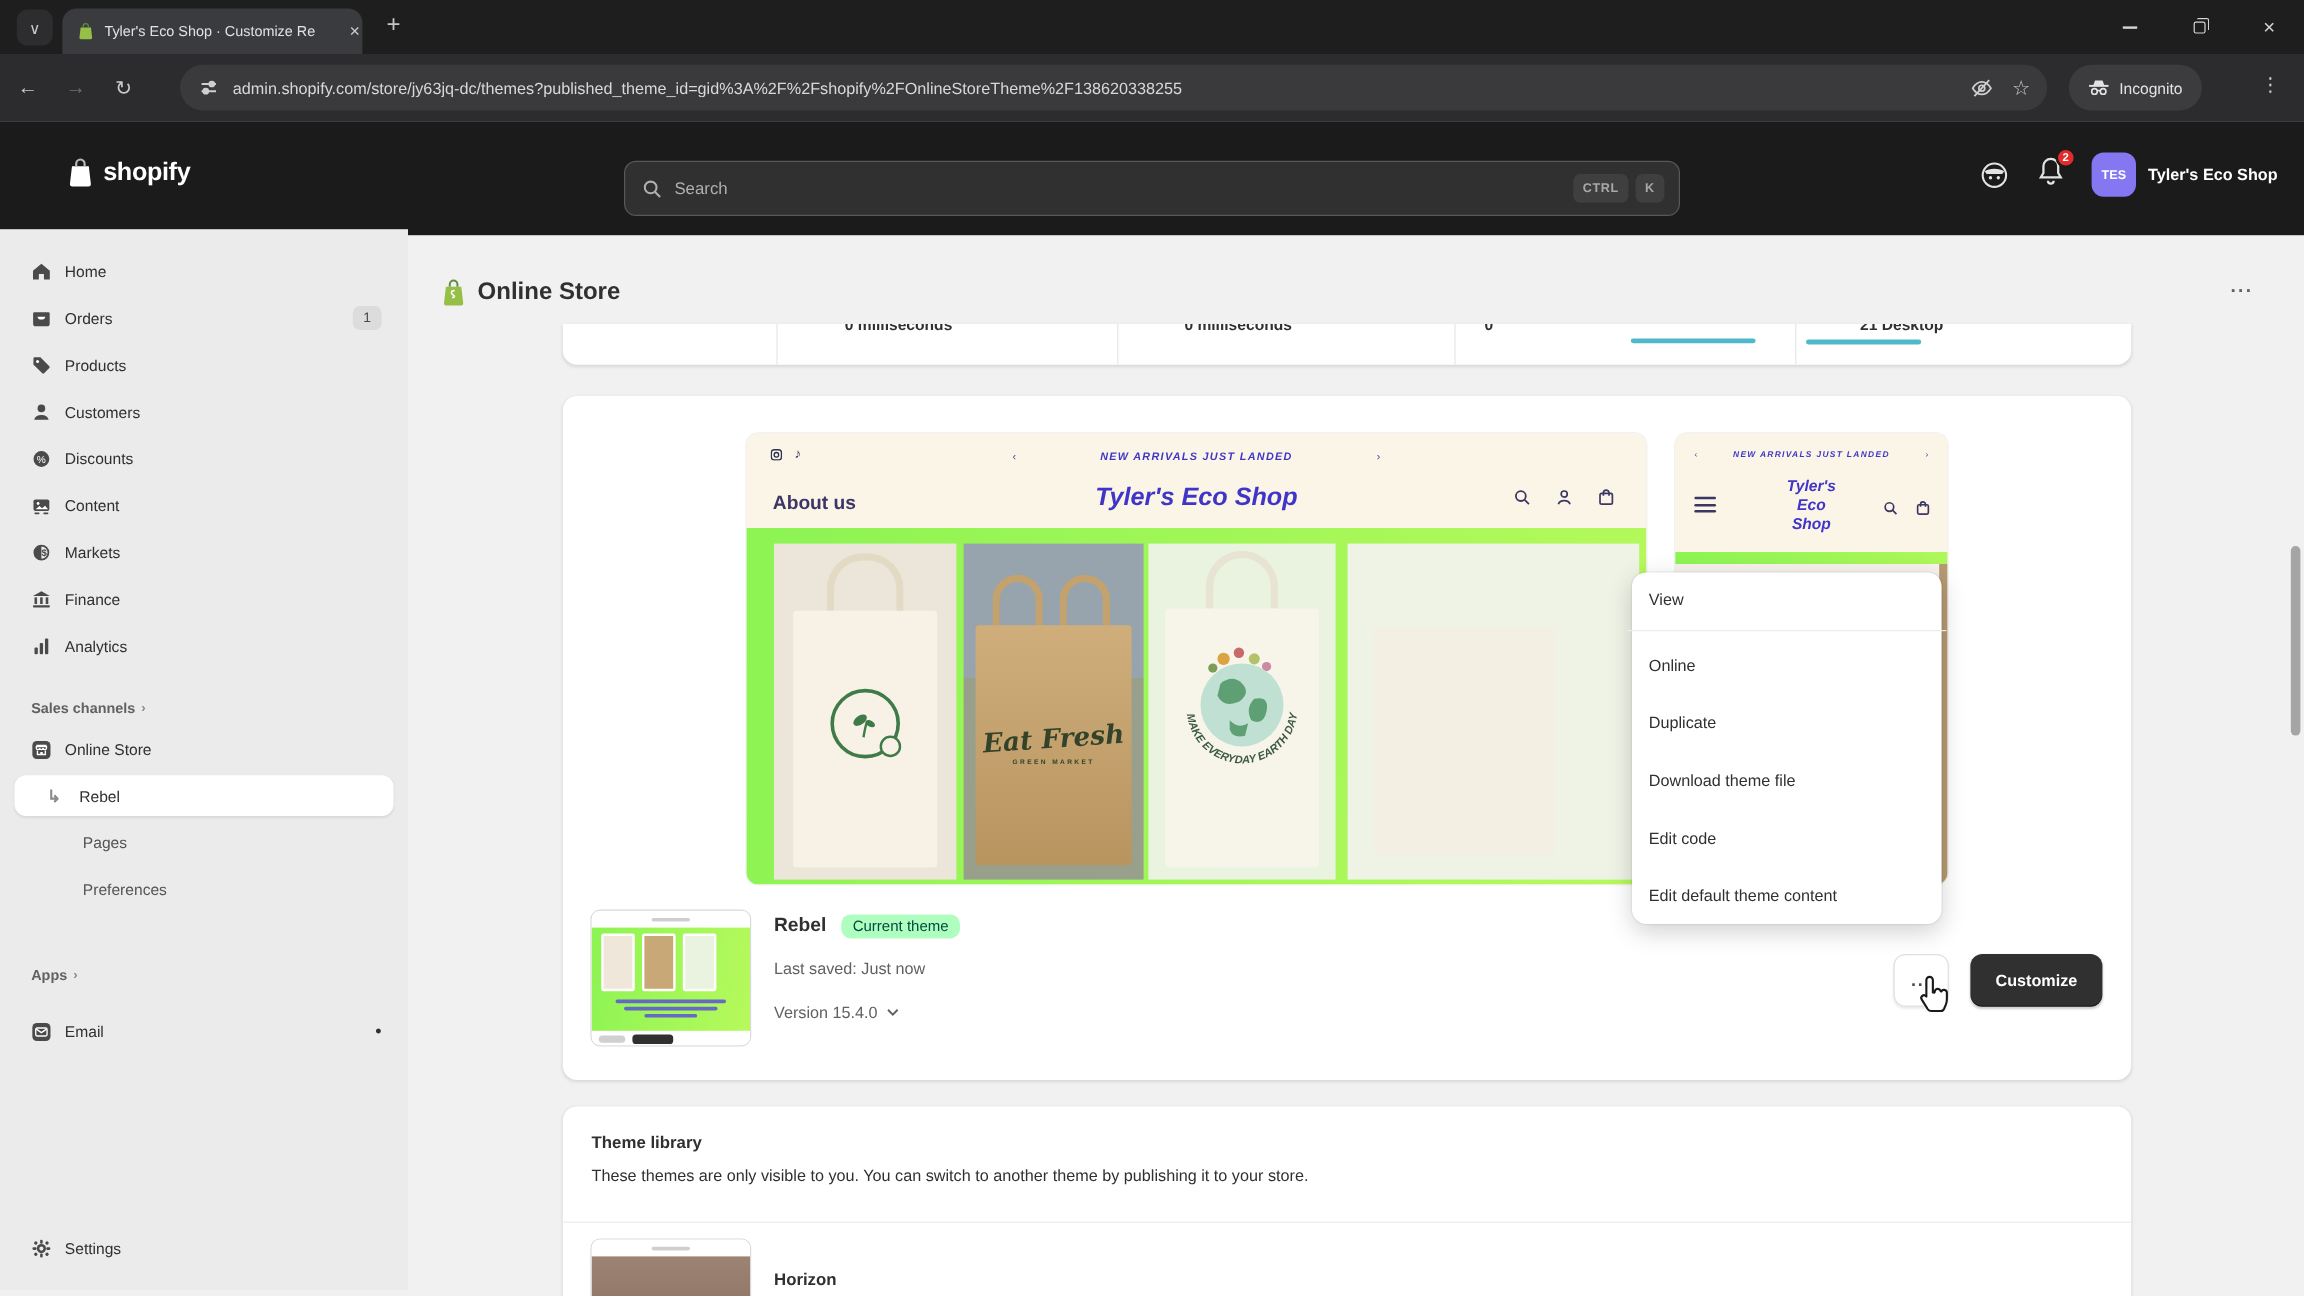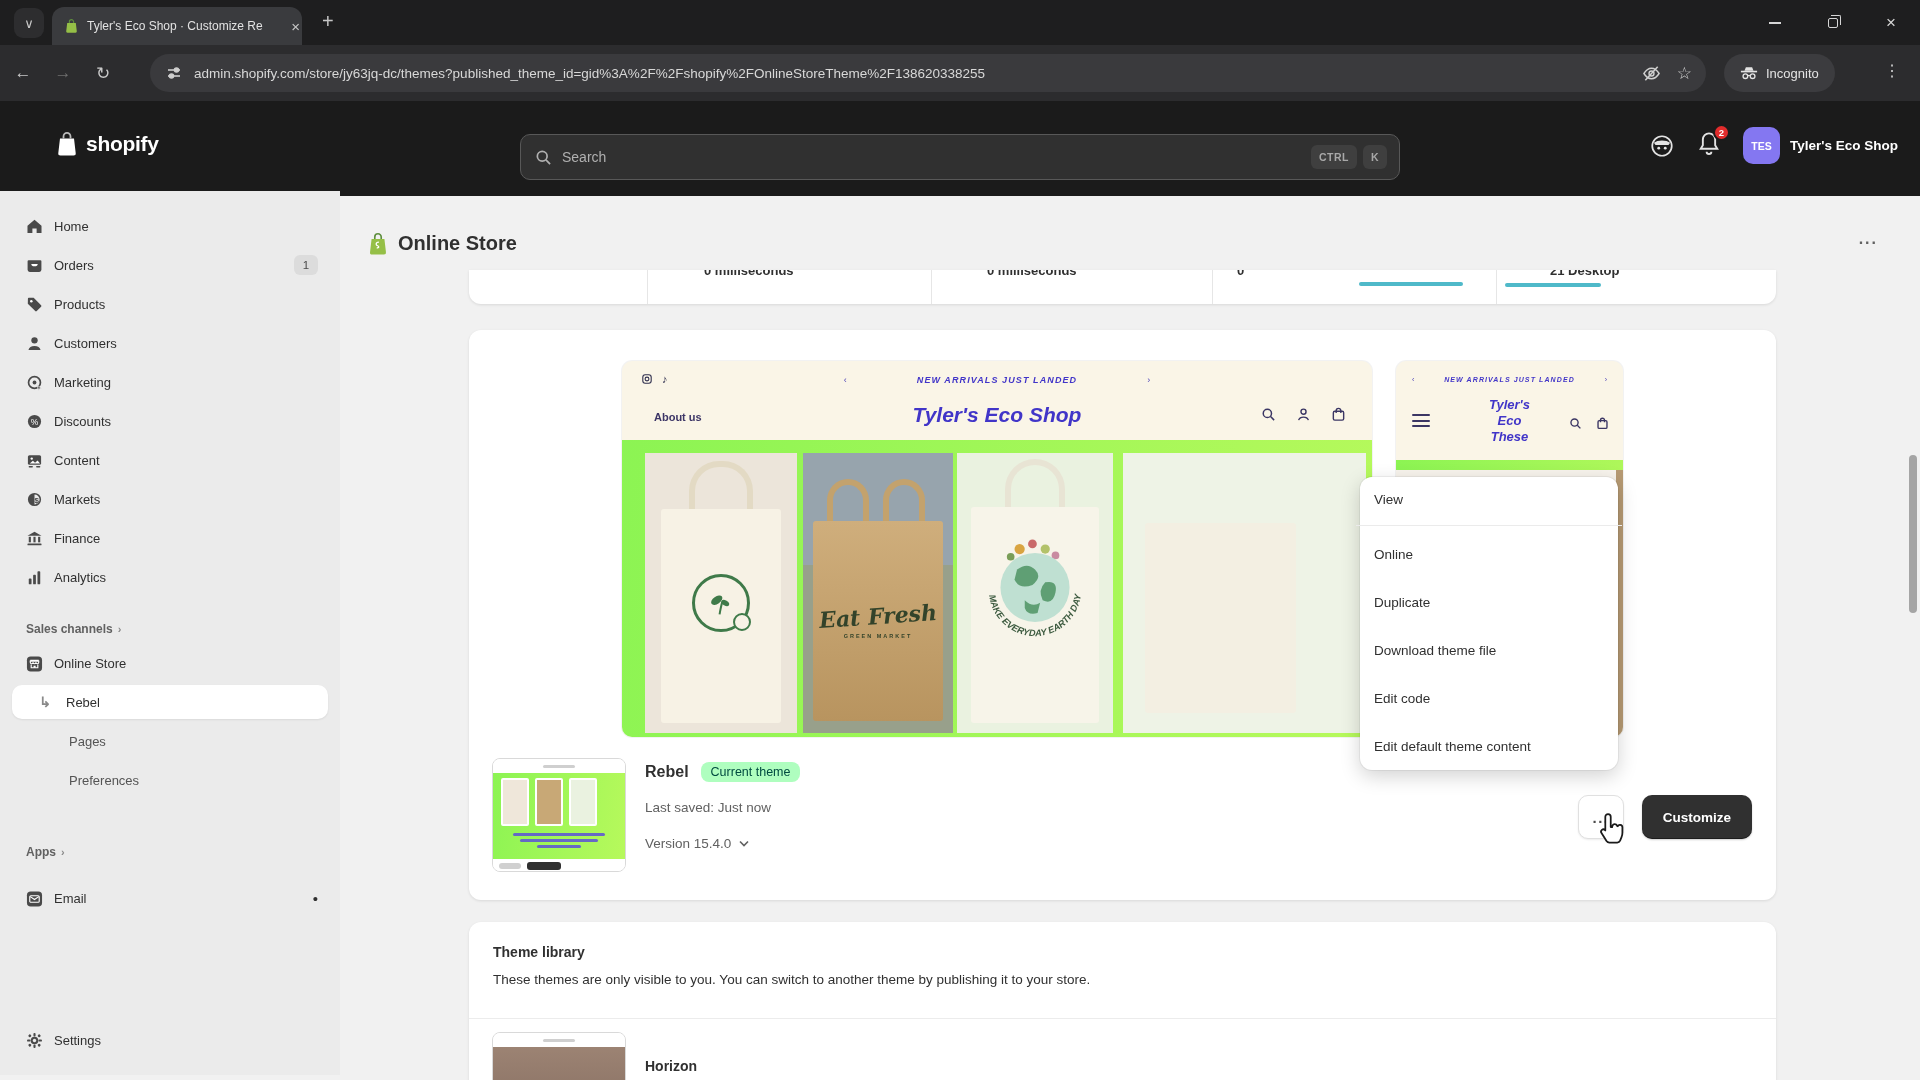--- a/index.html
+++ b/index.html
@@ -73,21 +73,21 @@
 
   .theme-card { position:relative; margin-top:26px; height:570px; border-radius:12px; }
 
   .preview { position:absolute; top:31px; border-radius:10px; overflow:hidden; background:#faf5e7; box-shadow:0 0 0 1px rgba(0,0,0,.05); }
   .pv-desk { left:153px; width:750px; height:376px; }
   .pv-mob  { left:927px; width:227px; height:376px; }
   .ann { position:absolute; left:0; right:0; display:flex; align-items:center; justify-content:center; gap:70px; color:#4135c8; font-weight:700; font-style:italic; }
   .ann .atxt { letter-spacing:1.1px; }
   .ann .achv { font-style:normal; font-weight:400; color:#4b41b9; }
   .pv-title { position:absolute; left:0; right:0; text-align:center; color:#4135c8; font-weight:700; font-style:italic; }
-  .pv-about { position:absolute; left:32px; top:50px; font-size:11px; color:#3c3566; font-weight:600; }
+  .pv-about { position:absolute; left:22px; top:50px; font-size:16px; color:#3c3566; font-weight:600; }
   .pv-icons { position:absolute; display:flex; align-items:center; }
   .socials { position:absolute; left:20px; top:12px; display:flex; gap:10px; align-items:center; color:#30304f; }
   .pv-green { position:absolute; left:0; top:79px; right:0; bottom:0; background:linear-gradient(100deg,#8cf453,#b7f95c); }
   .tile { position:absolute; top:13px; height:280px; overflow:hidden; }
   .bagbody { position:absolute; border-radius:3px; }
   .handle { position:absolute; border:6px solid #e3dac4; border-bottom:none; border-radius:30px 30px 0 0; }
   .logo-circle { position:absolute; left:50%; top:44%; transform:translate(-50%,-50%); width:58px; height:58px; border:3px solid #3f7a49; border-radius:50%; display:flex; align-items:center; justify-content:center; }
   .recy { position:absolute; right:-4px; bottom:-2px; width:18px; height:18px; border:2.5px solid #3f7a49; background:#f7f2e5; border-radius:50%; }
   .ef-script { font-family:"DejaVu Serif", serif; font-style:italic; font-weight:700; font-size:22px; color:#33432a; transform:rotate(-4deg); text-align:center; }
   .ef-sub { font-size:5.5px; letter-spacing:2px; color:#33432a; text-align:center; margin-top:4px; font-weight:700; }
@@ -262,30 +262,20 @@
         <span>Products</span>
       </div>
     <div class="si">
         <span class="ic">
           <svg viewBox="0 0 16 16" width="17" height="17">
             <circle cx="8" cy="5" r="3" fill="#4a4a4a"></circle>
             <path d="M2.3 14 a5.8 4.6 0 0 1 11.4 0 Z" fill="#4a4a4a"></path>
           </svg>
         </span>
         <span>Customers</span>
-      </div>
-    <div class="si">
-        <span class="ic">
-          <svg viewBox="0 0 16 16" width="17" height="17">
-            <circle cx="8" cy="8" r="5.6" fill="none" stroke="#4a4a4a" stroke-width="1.6"></circle>
-            <circle cx="8" cy="8" r="1.8" fill="#4a4a4a"></circle>
-            <path d="M10.5 10.5 l4 3 -2 .5 -.5 2 Z" fill="#4a4a4a" stroke="#ebebeb" stroke-width=".8"></path>
-          </svg>
-        </span>
-        <span>Marketing</span>
       </div>
     <div class="si">
         <span class="ic">
           <svg viewBox="0 0 16 16" width="17" height="17">
             <circle cx="8" cy="8" r="6.2" fill="#4a4a4a"></circle>
             <text x="8" y="11" text-anchor="middle" font-size="8" fill="#fff" font-family="Liberation Sans">%</text>
           </svg>
         </span>
         <span>Discounts</span>
       </div>
@@ -516,21 +506,21 @@
             <span class="achv">›</span>
           </div>
           <div class="hamb">
               <div></div>
               <div></div>
               <div></div>
             </div>
           <div class="pv-title" style="top:36px; font-size:13px; line-height:16px;">
             <div>Tyler's</div>
             <div>Eco</div>
-            <div>These</div>
+            <div>Shop</div>
           </div>
           <div class="pv-icons" style="right:14px; top:56px; gap:14px;">
             <svg width="13" height="13" viewBox="0 0 16 16">
                 <circle cx="6.8" cy="6.8" r="4.4" fill="none" stroke="#3b3664" stroke-width="1.7"></circle>
                 <line x1="10.2" y1="10.2" x2="14" y2="14" stroke="#3b3664" stroke-width="1.7"></line>
               </svg>
             <svg width="13" height="13" viewBox="0 0 16 16">
                 <rect x="2.5" y="4.5" width="11" height="9.5" rx="1.5" fill="none" stroke="#3b3664" stroke-width="1.7"></rect>
                 <path d="M5.5 6.5 V4 a2.5 2.5 0 0 1 5 0 v2.5" fill="none" stroke="#3b3664" stroke-width="1.7"></path>
               </svg>

